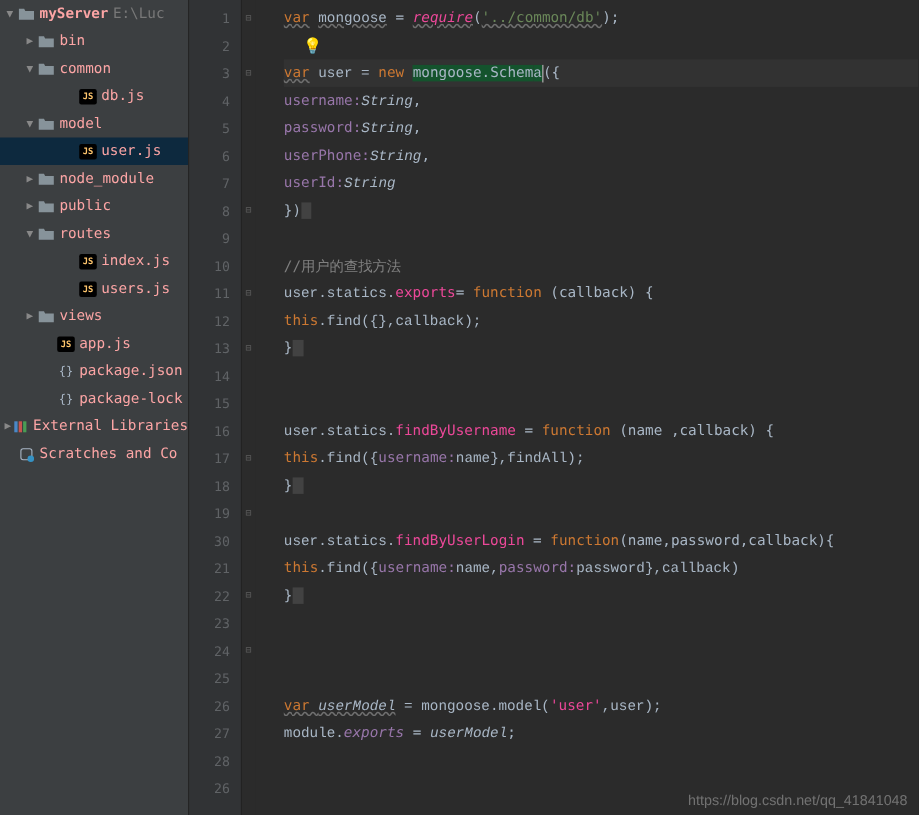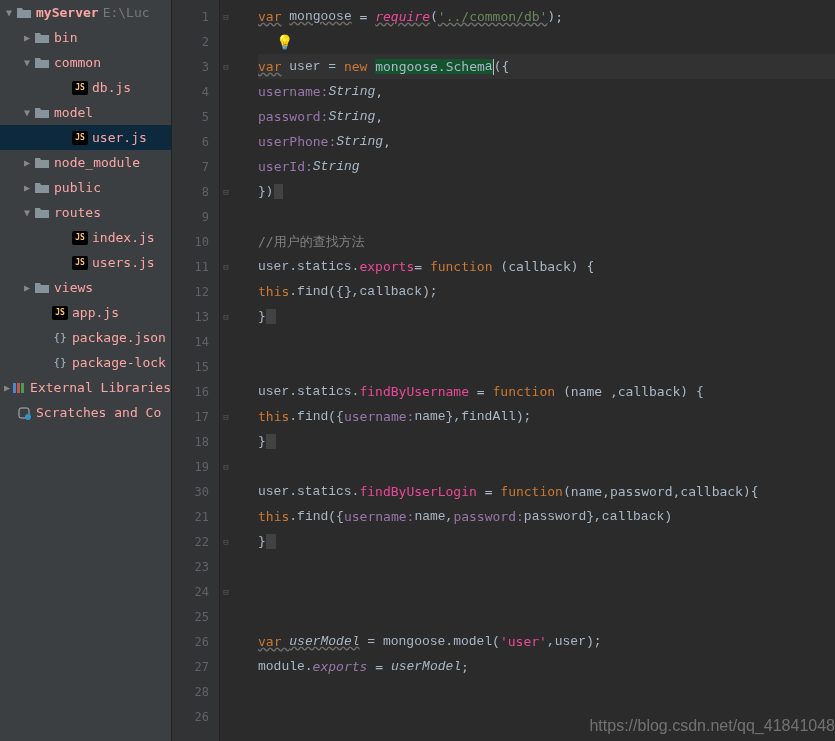--- a/index.html
+++ b/index.html
@@ -148,23 +148,23 @@
   .cursor-line { position:relative; }
   .cursor {
     display:inline-block;
     width:1px; height:16px;
     background:#bbb;
     vertical-align:middle;
   }
   .watermark {
     position:absolute;
     bottom: 6px;
-    right: 0;
+    right: 10px;
     color: rgba(200,200,200,0.45);
-    font-size: 16px;
+    font-size: 13px;
     font-family: Arial, sans-serif;
   }
 </style>
 </head>
 <body>
 
 <div class="sidebar">
   <div class="tree-item indent-0">
     <span class="arrow">▼</span>
     <span class="icon folder-icon">

